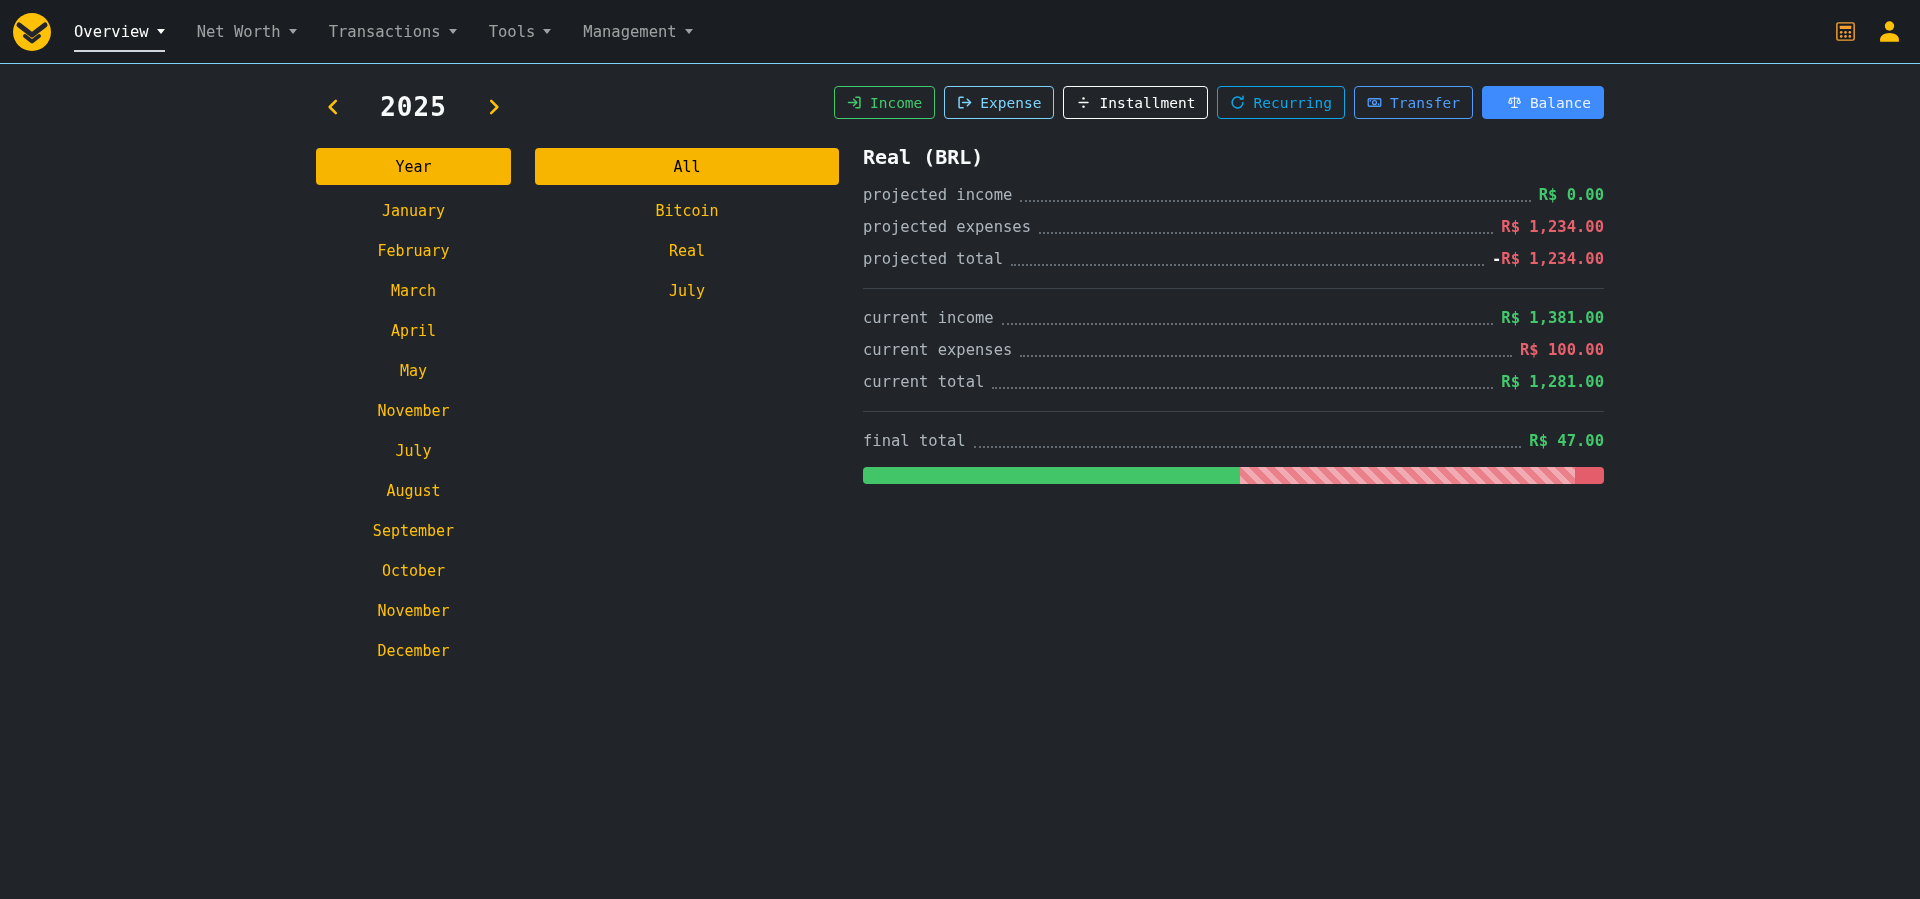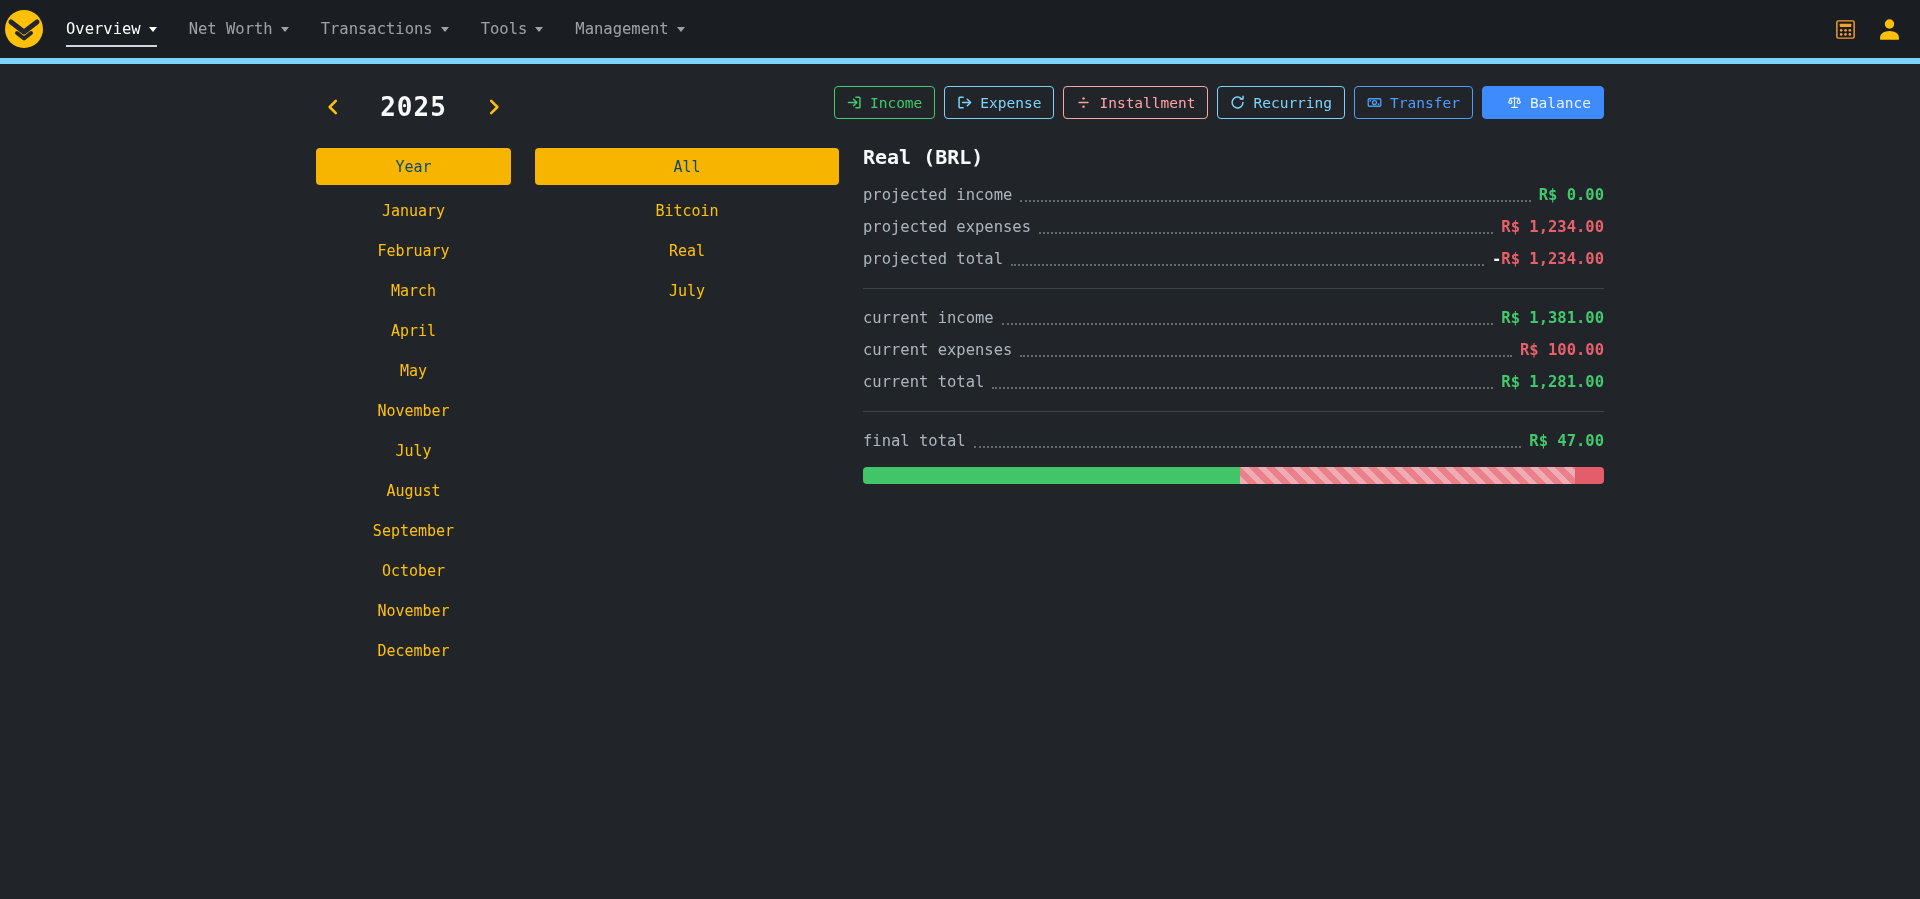--- a/index.html
+++ b/index.html
@@ -8,24 +8,24 @@
     background: #212529;
     color: #dee2e6;
     font-family: "DejaVu Sans Mono", monospace;
   }
   a { text-decoration: none; }
 
   
   .navbar {
     height: 64px;
     background: #1a1d21;
-    border-bottom: 6px solid #7dd3fc;
+    border-bottom: 1px solid #7dd3fc;
     display: flex;
     align-items: center;
-    padding: 0 16px 0 4px;
+    padding: 0 16px 0 12px;
     position: relative;
   }
   .brand { display: flex; align-items: center; margin-right: 22px; cursor: pointer; }
   .nav-items { display: flex; align-items: center; height: 100%; }
   .nav-item {
     display: flex; align-items: center;
     height: 100%;
     margin-right: 32px;
     color: rgba(255,255,255,0.58);
     font-size: 15.5px;
@@ -76,21 +76,21 @@
     background: none; border: none; color: #ffc107;
     width: 30px; height: 30px; display: flex; align-items: center; justify-content: center;
     cursor: pointer;
   }
   .year { font-size: 26px; font-weight: 700; color: #f8f9fa; letter-spacing: 1px; }
   .columns { display: flex; gap: 24px; }
   .months-col { width: 195px; display: flex; flex-direction: column; }
   .accounts-col { width: 304px; display: flex; flex-direction: column; }
   .btn-amber {
     height: 37px; border: none; border-radius: 4px;
-    background: #f7b500; color: #0c4a6e;
+    background: #f7b500; color: #000000;
     font-family: inherit; font-size: 15px; font-weight: 500;
     cursor: pointer;
   }
   .plink-list { margin-top: 6px; display: flex; flex-direction: column; }
   .plink {
     height: 40px; line-height: 40px; text-align: center;
     color: #ffc107; font-size: 15px; cursor: pointer;
   }
 
   
@@ -241,29 +241,29 @@
         <span>Income</span>
       </button>
       <button class="filter" style="color: #7dd3fc; justify-content: space-between;">
         <svg width="15" height="15" viewBox="0 0 16 16" fill="none" stroke="currentColor" stroke-width="1.6" stroke-linecap="round" stroke-linejoin="round">
           <path d="M6 8h8"></path>
             <path d="M11 4.5 14.5 8 11 11.5"></path>
           <path d="M6.5 2.5H3a.8.8 0 0 0-.8.8v9.4a.8.8 0 0 0 .8.8h3.5"></path>
         </svg>
         <span>Expense</span>
       </button>
-      <button class="filter" style="color: #fca5a5;">
+      <button class="filter" style="color: #ffffff;">
         <svg width="15" height="15" viewBox="0 0 16 16" fill="currentColor">
           <circle cx="8" cy="3.6" r="1.3"></circle>
             <rect x="2.5" y="7.2" width="11" height="1.6" rx="0.8"></rect>
             <circle cx="8" cy="12.4" r="1.3"></circle>
         </svg>
         <span>Installment</span>
       </button>
-      <button class="filter" style="color: #7dd3fc;">
+      <button class="filter" style="color: #0ea5e9;">
         <svg width="15" height="15" viewBox="0 0 16 16" fill="none" stroke="currentColor" stroke-width="1.6" stroke-linecap="round">
           <path d="M13.8 8a5.8 5.8 0 1 1-1.7-4.1"></path>
           <path d="M13.9 1.3v3h-3" stroke-linejoin="round"></path>
         </svg>
         <span>Recurring</span>
       </button>
       <button class="filter" style="color: rgb(79, 157, 252);">
         <svg width="15" height="15" viewBox="0 0 16 16" fill="none" stroke="currentColor" stroke-width="1.4">
           <rect x="1.3" y="4" width="13.4" height="8" rx="1"></rect>
           <circle cx="8" cy="8" r="2.1"></circle>

